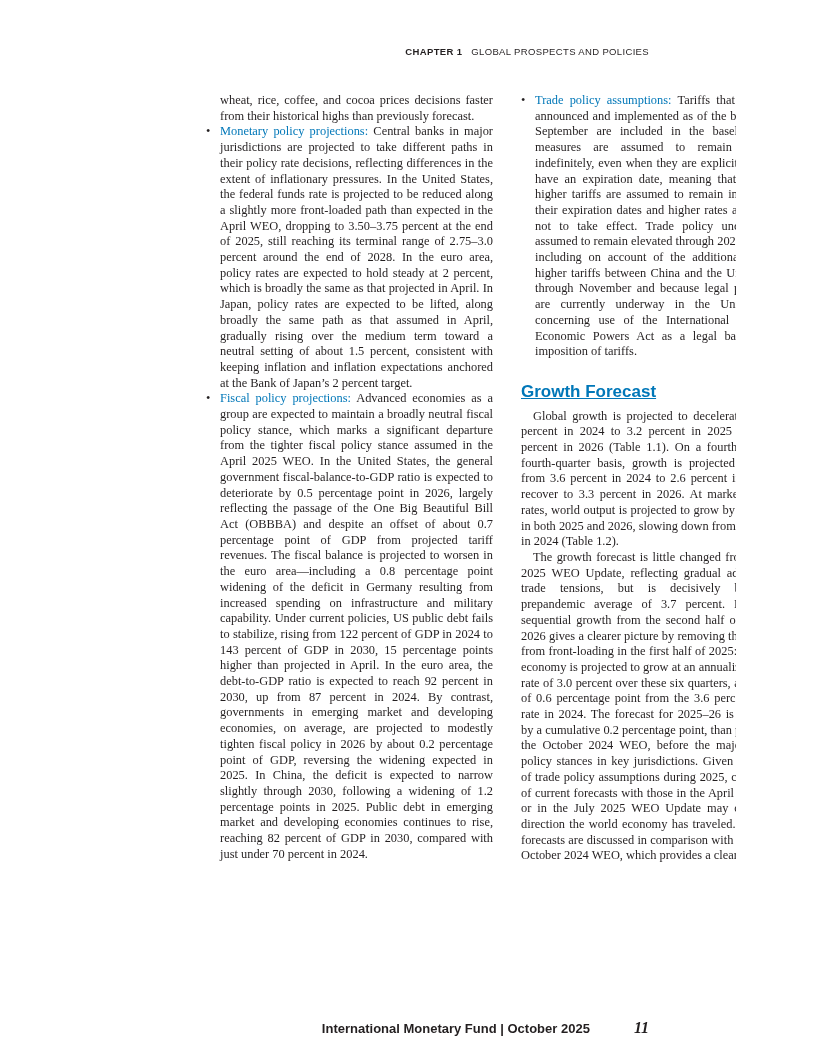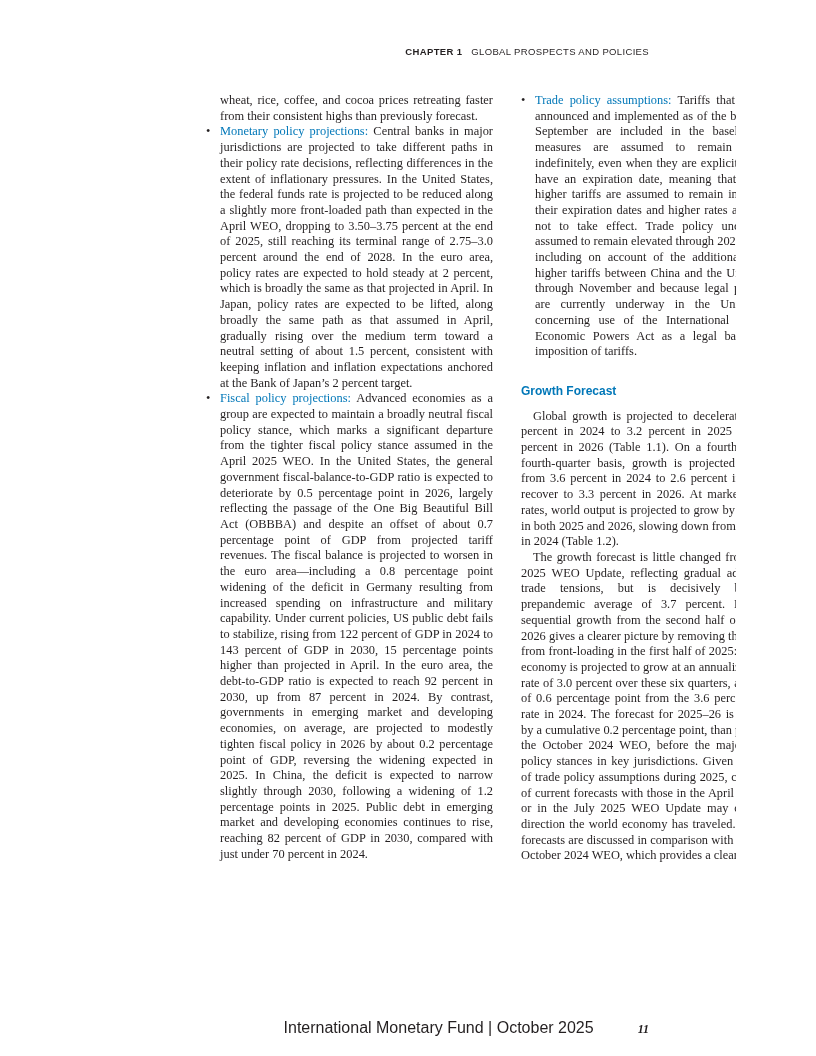--- a/index.html
+++ b/index.html
@@ -35,49 +35,49 @@
   .col-right{left:441px;}
   .para{margin:0;}
   .bullet{position:relative;margin:0;}
   .col-left .bullet .marker{position:absolute;left:-14px;top:0;}
   .col-right .bullet{padding-left:14px;}
   .col-right .bullet .marker{position:absolute;left:0;top:0;}
   .lead{color:var(--blue);}
   .italic{}
   .section-heading{
     font-family:"Liberation Sans", sans-serif;
-    font-weight:700;font-size:12px;color:var(--blue);
-    margin:24px 0 9px 0;text-align:left;
+    font-weight:700;font-size:17px;color:var(--blue);
+    margin:24px 0 9px 0;text-align:left;text-decoration:underline;
   }
   .indent-first{text-indent:12px;}
   
   .page-footer{
     position:absolute;top:1019px;right:87px;
     display:flex;align-items:baseline;gap:44px;
   }
   .publisher{
     font-family:"Liberation Sans", sans-serif;
-    font-weight:400;font-size:16px;color:var(--ink);
+    font-weight:700;font-size:13px;color:var(--ink);
   }
   .page-number{
     font-family:"Liberation Serif", serif;
-    font-style:italic;font-weight:700;font-size:12px;color:var(--ink);
+    font-style:italic;font-weight:700;font-size:16px;color:var(--ink);
   }
 </style>
 </head>
 <body>
 
 <div class="page">
 
   <header class="running-head">
     <span class="chapter-label">CHAPTER 1</span><span class="chapter-title">GLOBAL PROSPECTS AND POLICIES</span>
   </header>
 
   <section class="col col-left">
-    <p class="para">wheat, rice, coffee, and cocoa prices retreating faster from their consistent highs than previously forecast.</p>
+    <p class="para">wheat, rice, coffee, and cocoa prices decisions faster from their historical highs than previously forecast.</p>
 
     <div class="bullet">
       <span class="marker">•</span><span class="lead">Monetary policy projections:</span><span> Central banks in major jurisdictions are projected to take different paths in their policy rate decisions, reflecting differences in the extent of inflationary pressures. In the United States, the federal funds rate is projected to be reduced along a slightly more front-loaded path than expected in the April WEO, dropping to 3.50–3.75 percent at the end of 2025, still reaching its terminal range of 2.75–3.0 percent around the end of 2028. In the euro area, policy rates are expected to hold steady at 2 percent, which is broadly the same as that projected in April. In Japan, policy rates are expected to be lifted, along broadly the same path as that assumed in April, gradually rising over the medium term toward a neutral setting of about 1.5 percent, consistent with keeping inflation and inflation expectations anchored at the Bank of Japan’s 2 percent target.</span>
     </div>
 
     <div class="bullet">
       <span class="marker">•</span><span class="lead">Fiscal policy projections:</span><span> Advanced economies as a group are expected to maintain a broadly neutral fiscal policy stance, which marks a significant departure from the tighter fiscal policy stance assumed in the April 2025 WEO. In the United States, the general government fiscal-balance-to-GDP ratio is expected to deteriorate by 0.5 percentage point in 2026, largely reflecting the passage of the One Big Beautiful Bill Act (OBBBA) and despite an offset of about 0.7 percentage point of GDP from projected tariff revenues. The fiscal balance is projected to worsen in the euro area—including a 0.8 percentage point widening of the deficit in Germany resulting from increased spending on infrastructure and military capability. Under current policies, US public debt fails to stabilize, rising from 122 percent of GDP in 2024 to 143 percent of GDP in 2030, 15 percentage points higher than projected in April. In the euro area, the debt-to-GDP ratio is expected to reach 92 percent in 2030, up from 87 percent in 2024. By contrast, governments in emerging market and developing economies, on average, are projected to modestly tighten fiscal policy in 2026 by about 0.2 percentage point of GDP, reversing the widening expected in 2025. In China, the deficit is expected to narrow slightly through 2030, following a widening of 1.2 percentage points in 2025. Public debt in emerging market and developing economies continues to rise, reaching 82 percent of GDP in 2030, compared with just under 70 percent in 2024.</span>
     </div>
   </section>
 

